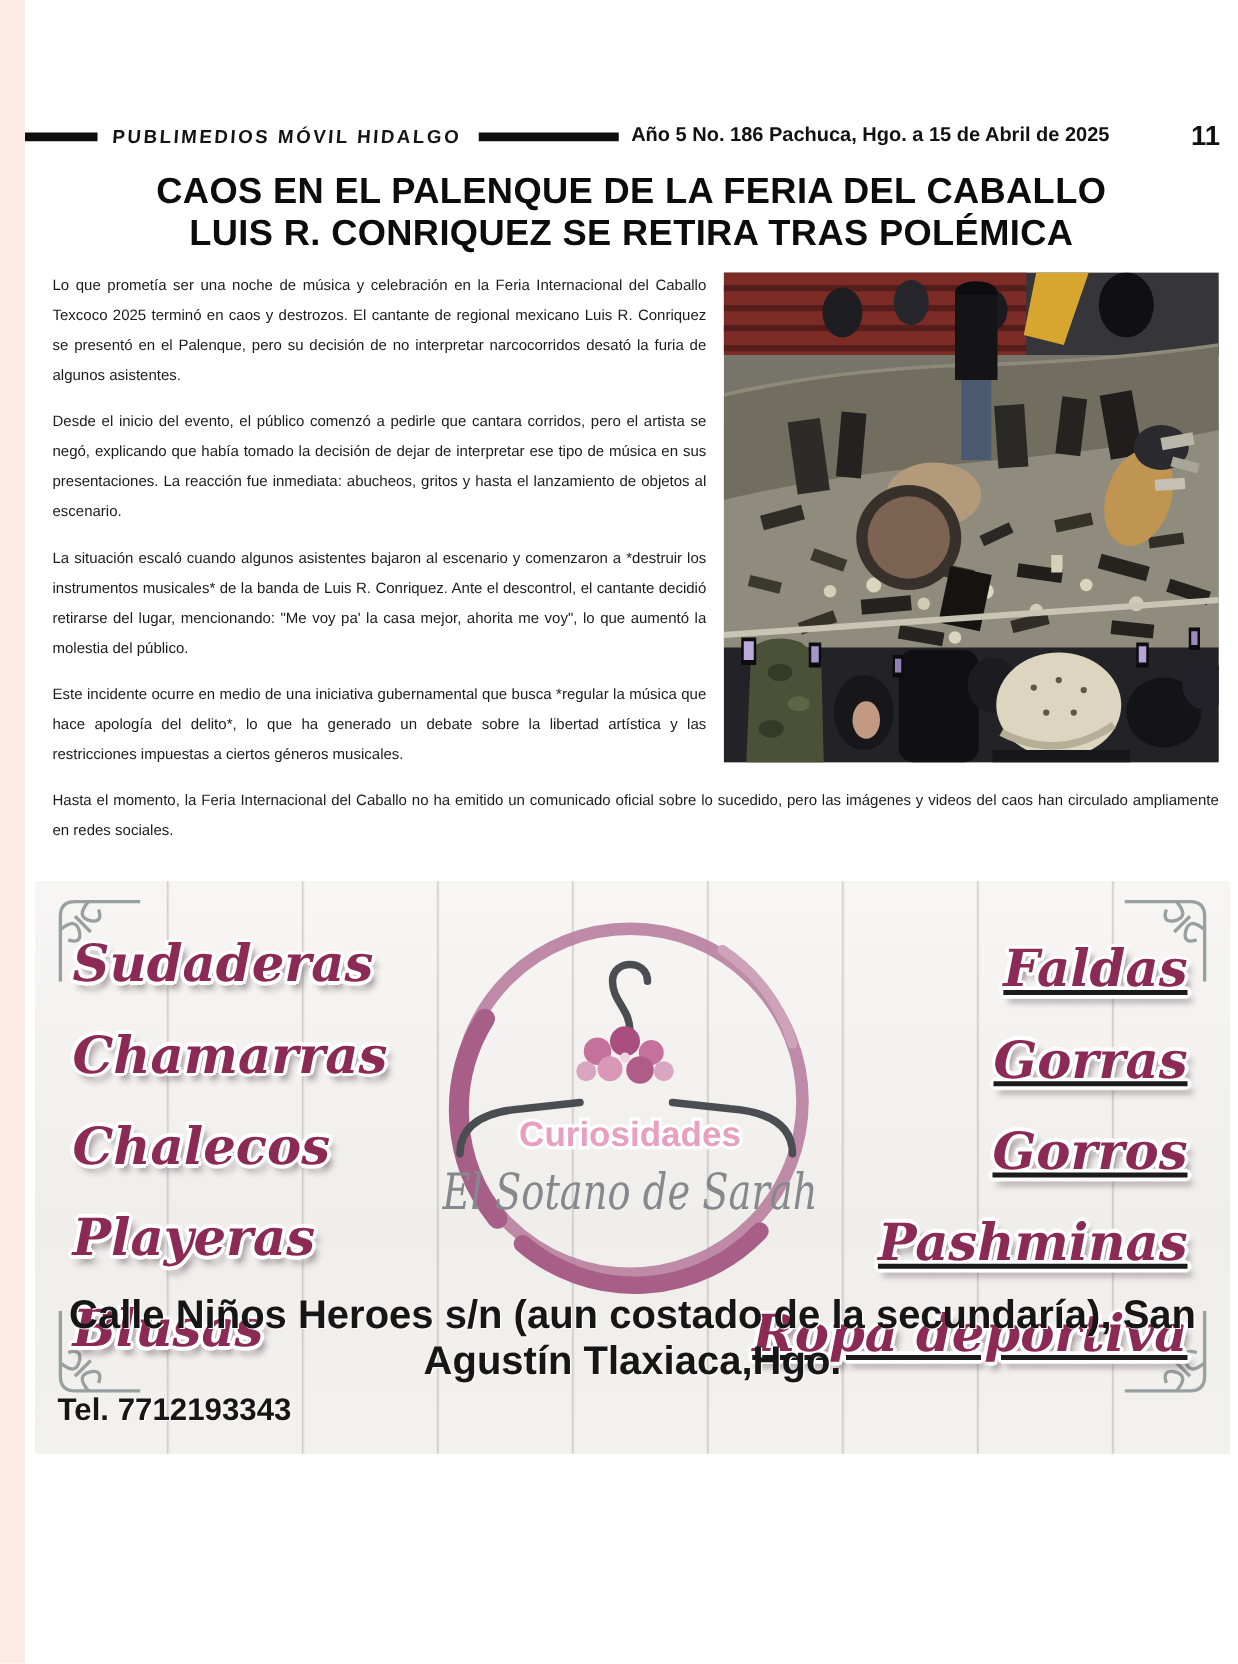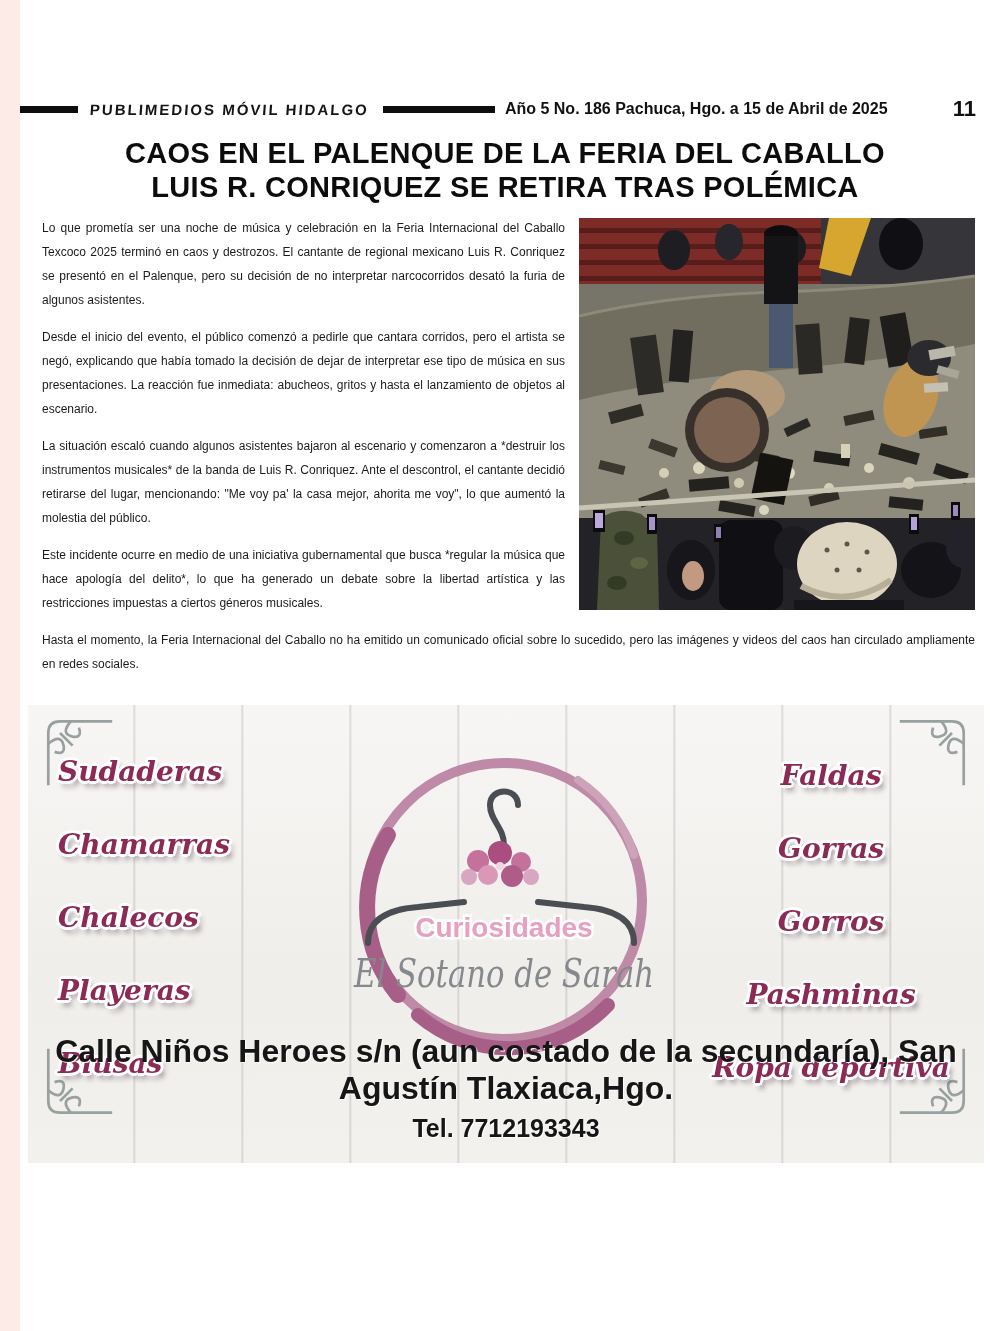--- a/index.html
+++ b/index.html
@@ -37,35 +37,35 @@
     position:relative;margin:16px 6px 0 8px;height:458px;
     background-color:#f3f2ef;
     background-image:
       repeating-linear-gradient(90deg, rgba(0,0,0,0) 0px, rgba(0,0,0,0) 105px,
         rgba(120,120,120,.28) 106px, rgba(0,0,0,0) 108px),
       linear-gradient(180deg,#f7f6f4 0%,#efeeeb 60%,#f2f1ee 100%);
     overflow:hidden;
   }
   .script-item{
     font-family:"DejaVu Serif", serif;font-style:italic;font-weight:bold;
-    font-size:28px;line-height:49px;color:#8b2a55;white-space:nowrap;
+    font-size:41px;line-height:49px;color:#8b2a55;white-space:nowrap;
     text-shadow:
       -2px -2px 0 #fff, 2px -2px 0 #fff, -2px 2px 0 #fff, 2px 2px 0 #fff,
       0 -3px 0 #fff, 0 3px 0 #fff, -3px 0 0 #fff, 3px 0 0 #fff,
       4px 6px 5px rgba(70,45,60,.45);
     margin-bottom:24px;
   }
   .ad-list-left{position:absolute;left:30px;top:42px;}
-  .ad-list-right{position:absolute;right:34px;top:46px;text-align:center;}
-  .ad-logo{position:absolute;left:50%;top:20px;transform:translateX(-50%);width:336px;height:348px;}
+  .ad-list-right{position:absolute;right:34px;top:46px;text-align:right;text-decoration:underline;}
+  .ad-logo{position:absolute;left:50%;top:0;transform:translateX(-50%);width:336px;height:348px;}
   .ad-address{position:absolute;left:0;right:0;bottom:56px;text-align:center;
     font-size:32px;font-weight:bold;color:#161616;
     text-shadow:1px 1px 0 #fff;}
-  .ad-phone{position:absolute;left:0;right:0;bottom:20px;text-align:center;
-    font-size:25px;font-weight:bold;color:#161616;text-shadow:1px 1px 0 #fff;}
+  .ad-phone{position:absolute;left:0;right:0;bottom:20px;
+    font-size:25px;font-weight:bold;color:#161616;text-shadow:1px 1px 0 #fff;padding-left:18px;}
   .corner{position:absolute;width:72px;height:72px;}
   .corner svg{width:100%;height:100%;}
   .corner.tl{left:14px;top:10px;}
   .corner.tr{right:14px;top:10px;transform:scaleX(-1);}
   .corner.bl{left:14px;bottom:44px;transform:scaleY(-1);}
   .corner.br{right:14px;bottom:44px;transform:scale(-1,-1);}
 </style>
 </head>
 <body>
 

